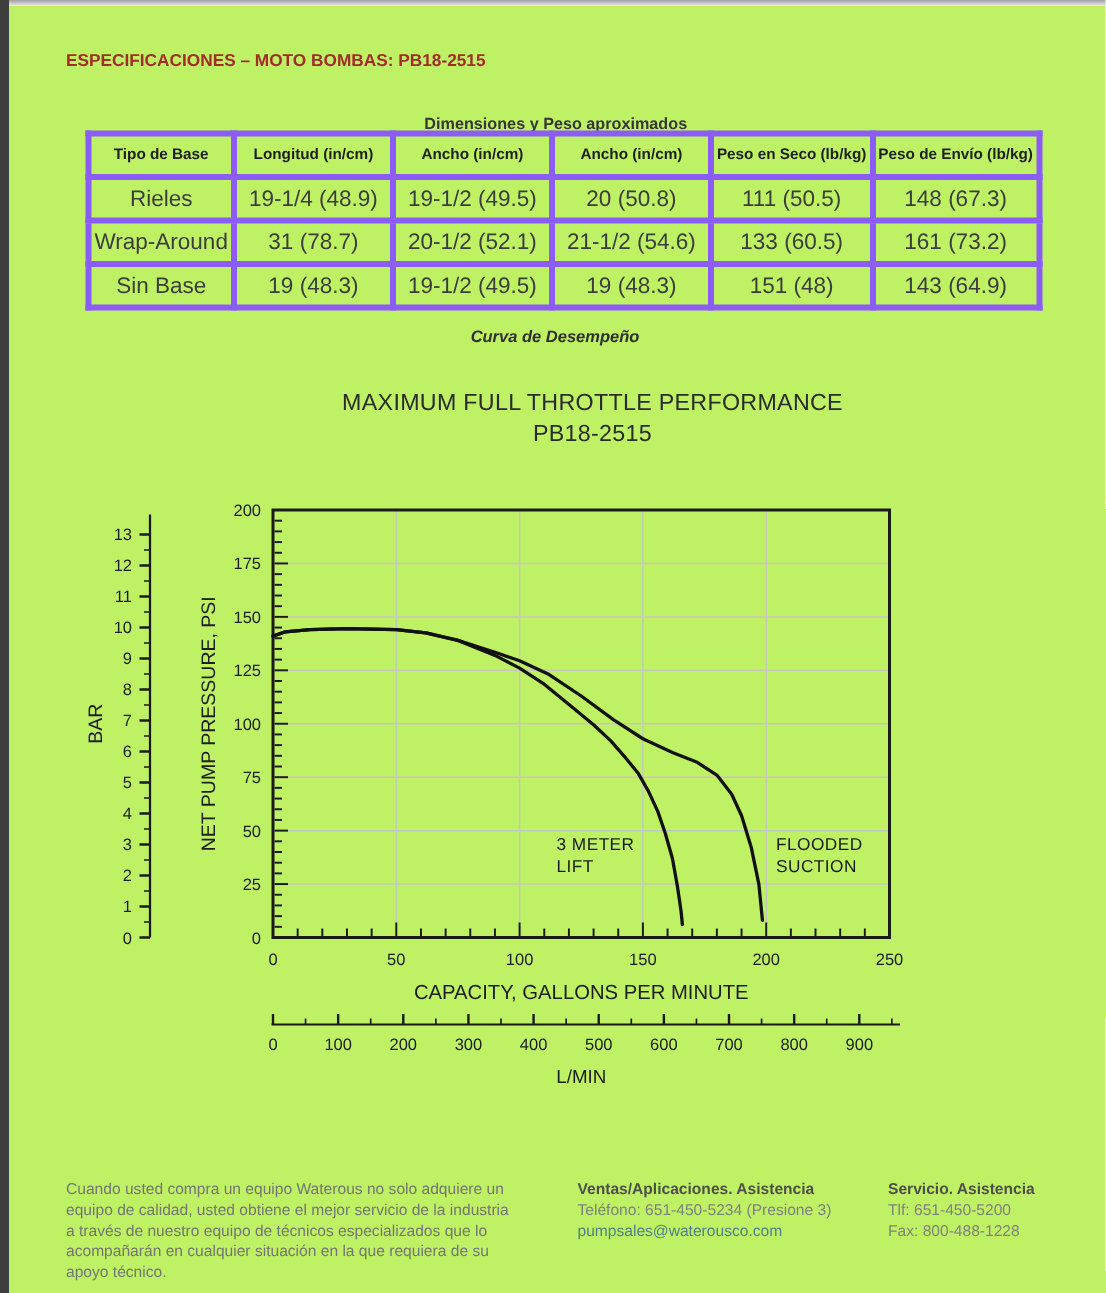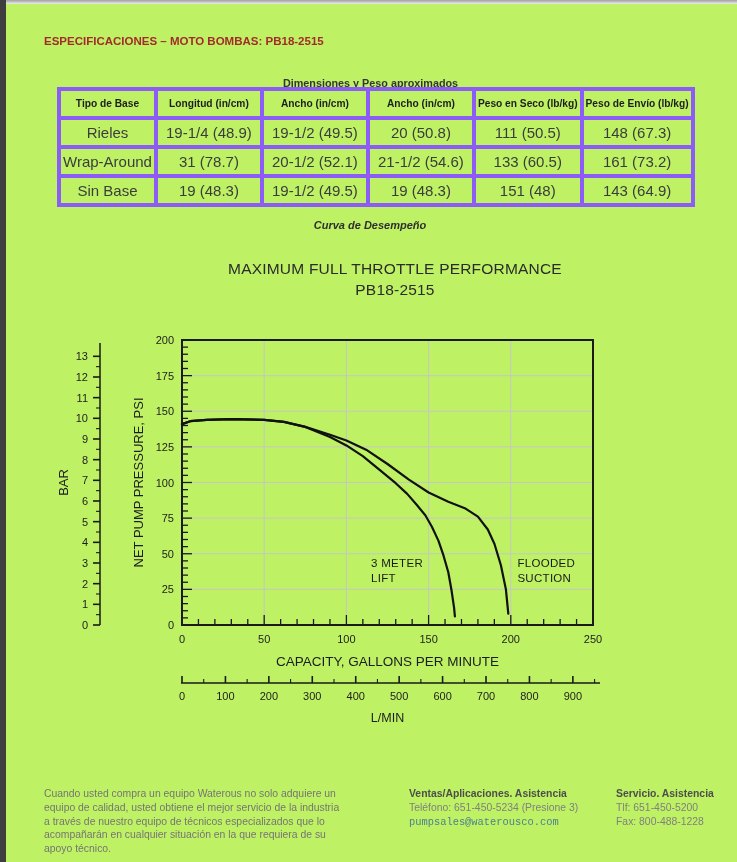--- a/index.html
+++ b/index.html
@@ -21,25 +21,25 @@
   .curve-heading{position:absolute;left:40px;top:219px;width:660px;text-align:center;
     font-size:11px;font-weight:bold;color:#2f2f2f;font-style:italic;}
   .chart-title{position:absolute;left:45px;top:258px;width:700px;text-align:center;
     font-size:15.5px;color:#2b2b2b;line-height:21px;letter-spacing:0.2px;}
   .chart-wrap{position:absolute;left:55px;top:325px;width:560px;height:410px;}
   .footer-bar{position:absolute;left:49px;top:756px;width:606px;height:21px;background:#6c6c6c;}
   .footer-bar span{display:block;padding-left:11px;line-height:21px;font-size:11.5px;
     font-weight:bold;color:#ffffff;}
   .footer-paragraph{position:absolute;left:44px;top:787px;width:298px;
     font-size:10.4px;color:#757575;line-height:13.8px;}
-  .footer-col{position:absolute;top:787px;font-size:10.4px;line-height:14px;color:#808080;margin-left:24px;}
+  .footer-col{position:absolute;top:787px;font-size:10.4px;line-height:14px;color:#808080;}
   .footer-col .col-head{font-weight:bold;color:#4e4e4e;}
   .footer-col-sales{left:385px;width:175px;}
   .footer-col-service{left:592px;width:150px;}
-  .email-link{color:#4e7f91;cursor:pointer;font-family:Liberation Mono, monospace;}
+  .email-link{color:#4e7f91;cursor:pointer;}
 </style>
 </head>
 <body>
 
 <div class="page">
   <div class="top-strip"></div>
   <div class="left-strip"></div>
 
   <div class="doc-title">ESPECIFICACIONES – MOTO BOMBAS: PB18-2515</div>
 

